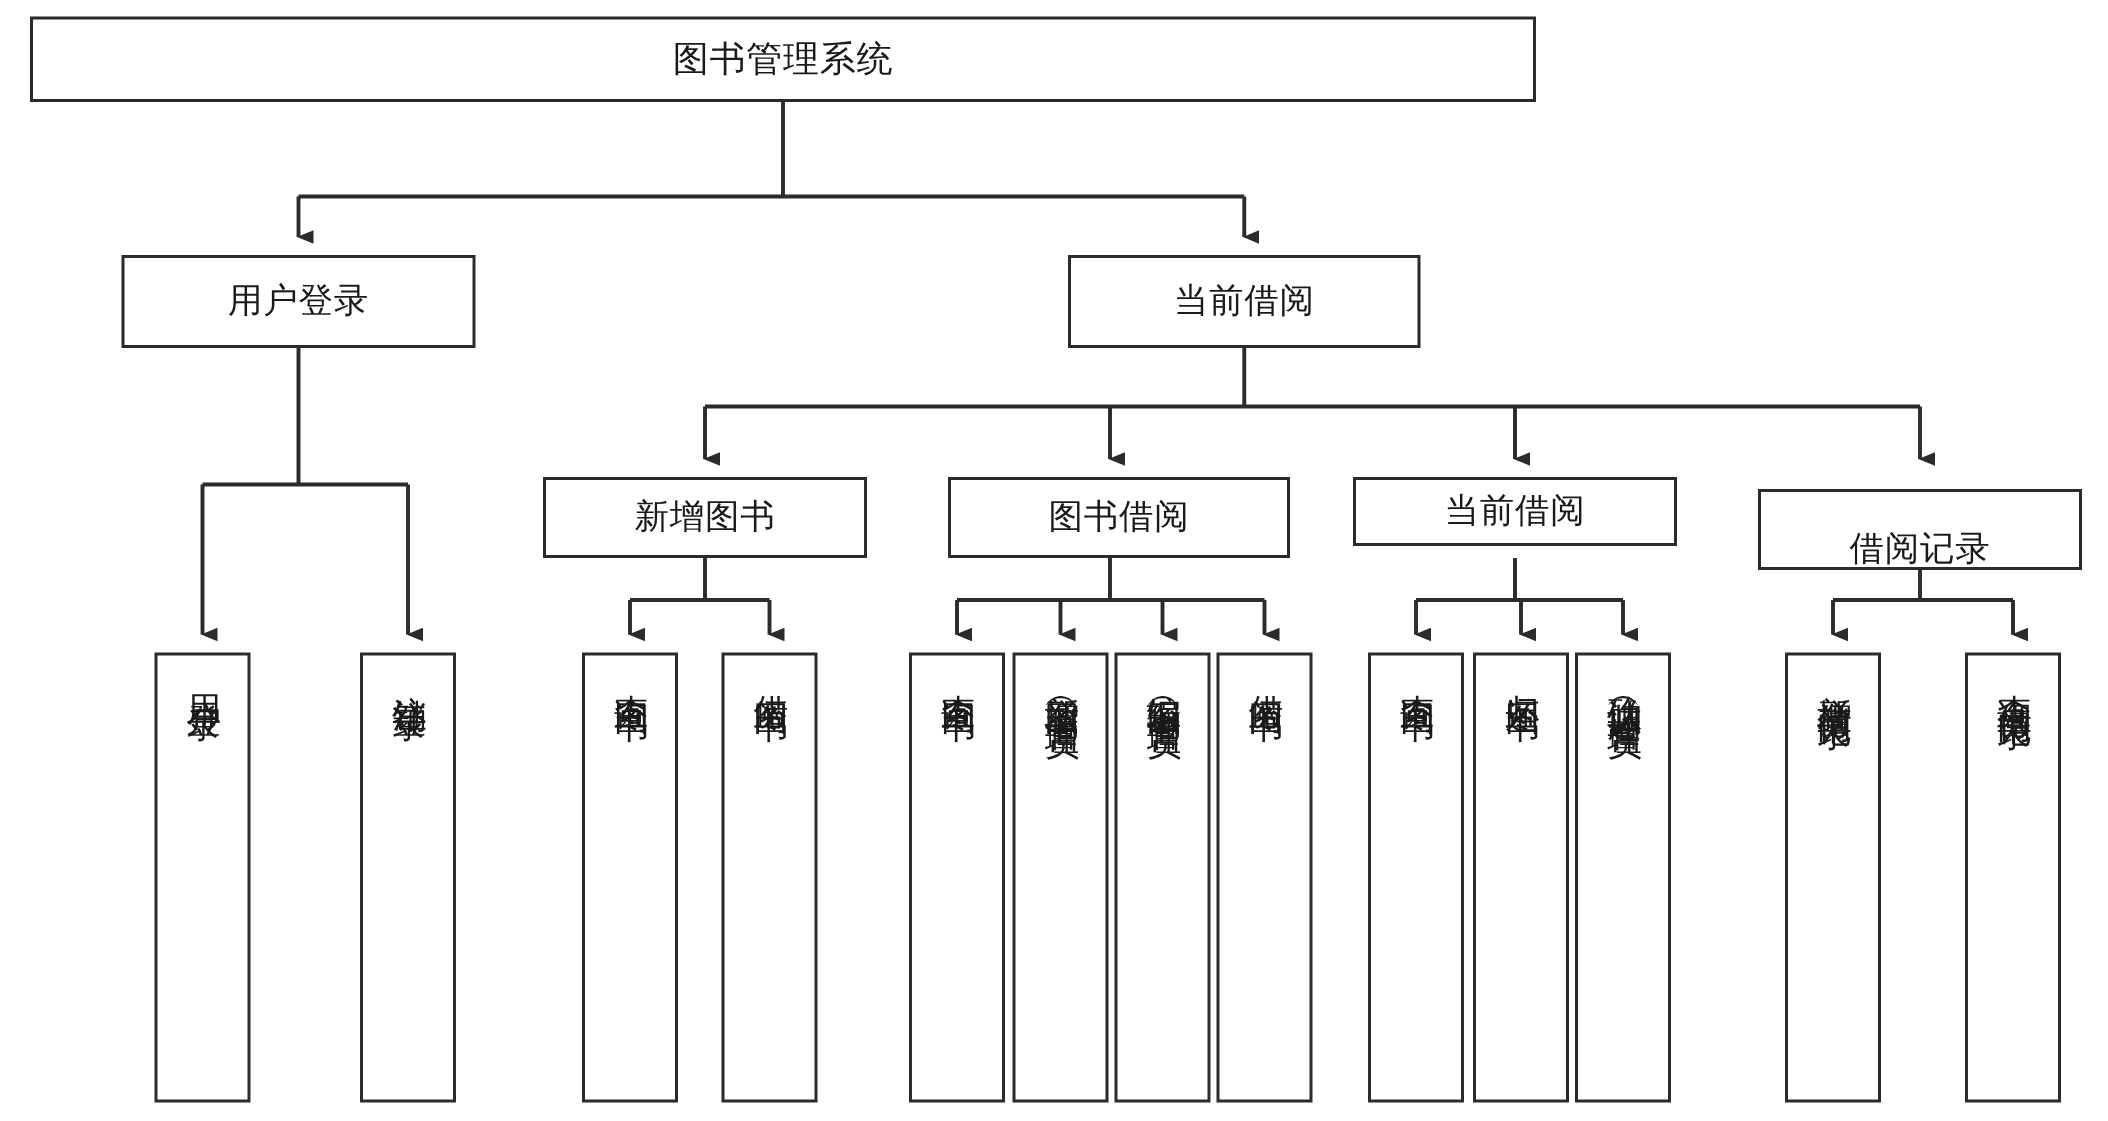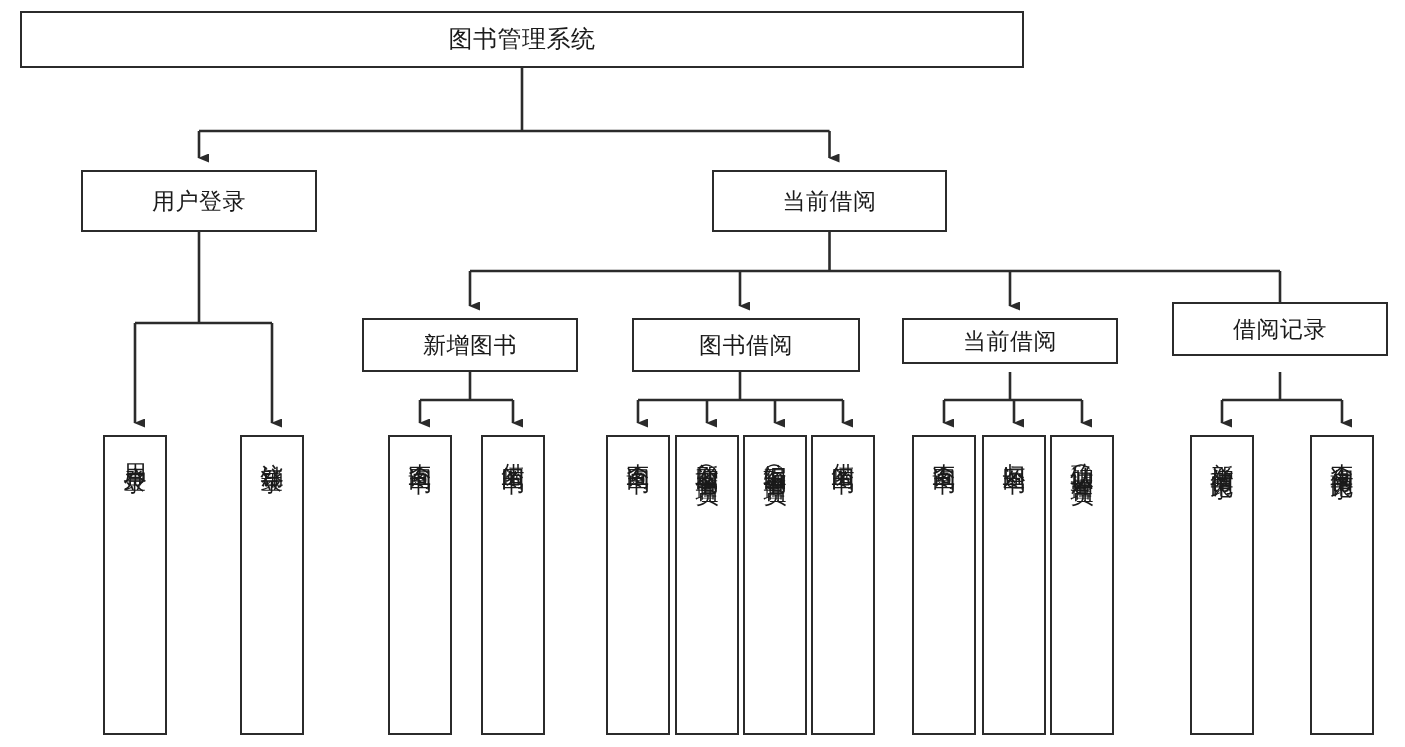--- a/index.html
+++ b/index.html
@@ -133,21 +133,21 @@
       </div>
       <div class="node h" style="left: 362px; top: 318px; width: 216px; height: 54px;">
         <span class="txt">新增图书</span>
       </div>
       <div class="node h" style="left: 632px; top: 318px; width: 228px; height: 54px;">
         <span class="txt">图书借阅</span>
       </div>
       <div class="node h" style="left: 902px; top: 318px; width: 216px; height: 46px;">
         <span class="txt">当前借阅</span>
       </div>
-      <div class="node h" style="left: 1172px; top: 302px; width: 216px; height: 54px;">
+      <div class="node h" style="left: 1172px; top: 326px; width: 216px; height: 54px; align-items: flex-end;">
         <span class="txt">借阅记录</span>
       </div>
       <div class="node v" style="left: 103px; top: 435px; width: 64px; height: 300px;">
         <span class="txt">用户登录</span>
       </div>
       <div class="node v" style="left: 240px; top: 435px; width: 64px; height: 300px;">
         <span class="txt">注销登录</span>
       </div>
       <div class="node v" style="left: 388px; top: 435px; width: 64px; height: 300px;">
         <span class="txt">查询图书</span>

